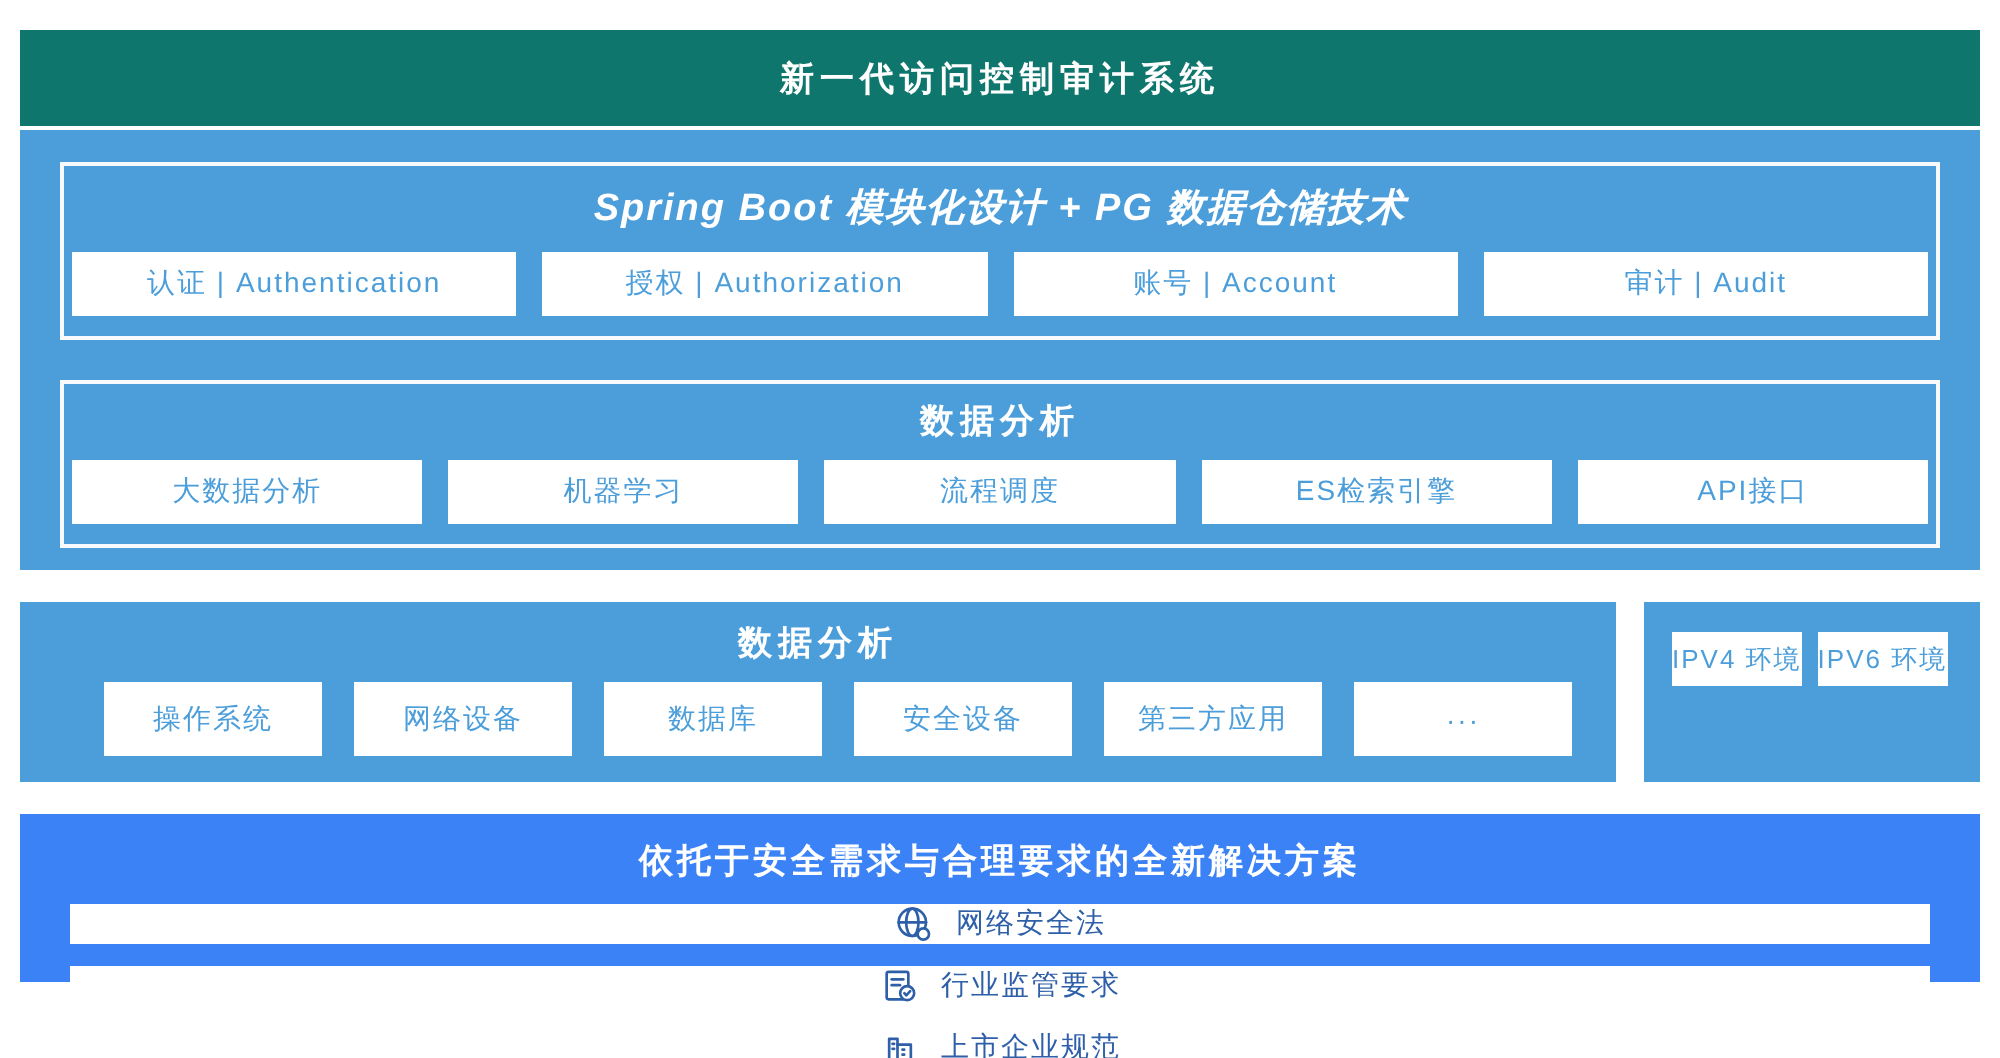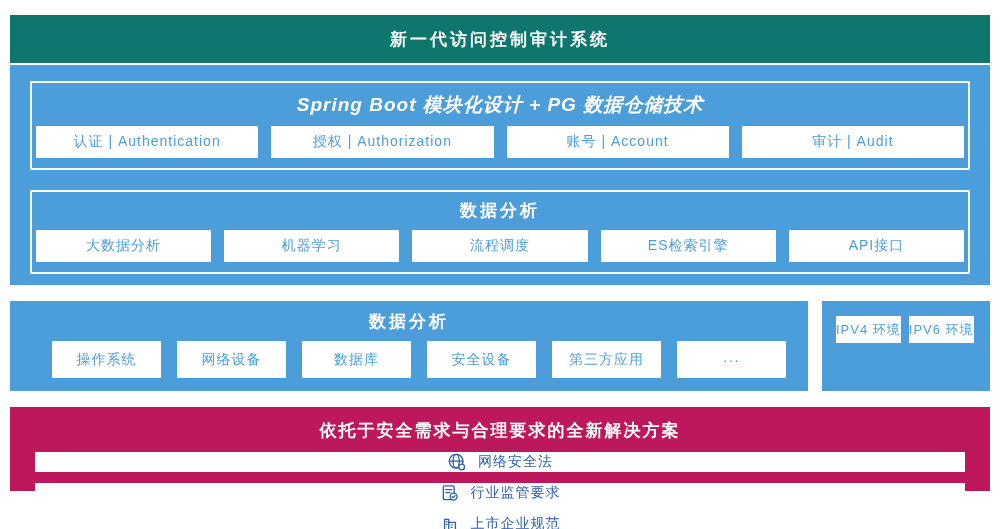--- a/index.html
+++ b/index.html
@@ -67,21 +67,21 @@
   }
   .ipv-box {
     height: 27px; background: #ffffff;
     display: flex; align-items: center; justify-content: center;
     color: #4C9EDA; font-size: 13px; letter-spacing: 1px;
   }
 
   
   .bottom-panel {
     margin-top: 16px;
-    background: #be185d;
+    background: #3b82f6;
     height: 84px;
     padding: 9px 25px 0 25px;
   }
   .bottom-panel .section-title { line-height: 29px; height: 29px; letter-spacing: 2px; }
   .bottom-panel .box-row { margin-top: 7px; gap: 11px; flex-direction: column; }
   .solution-box {
     flex: 1; height: 37px;
     background: #ffffff;
     display: flex; align-items: center; justify-content: center; gap: 11px;
     color: #2E5FA8; font-size: 14px; letter-spacing: 1px;

